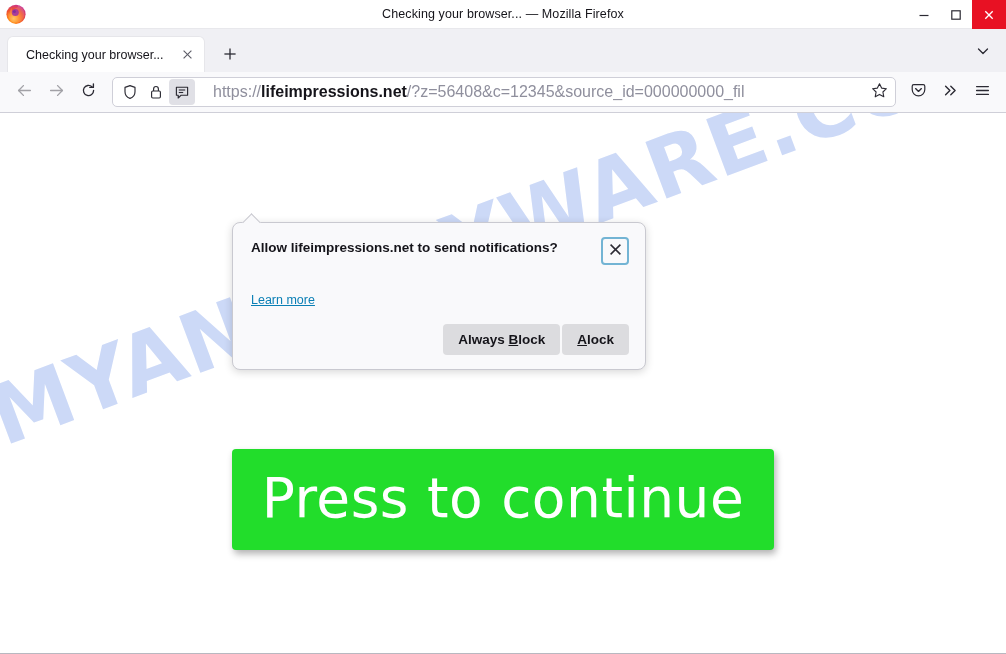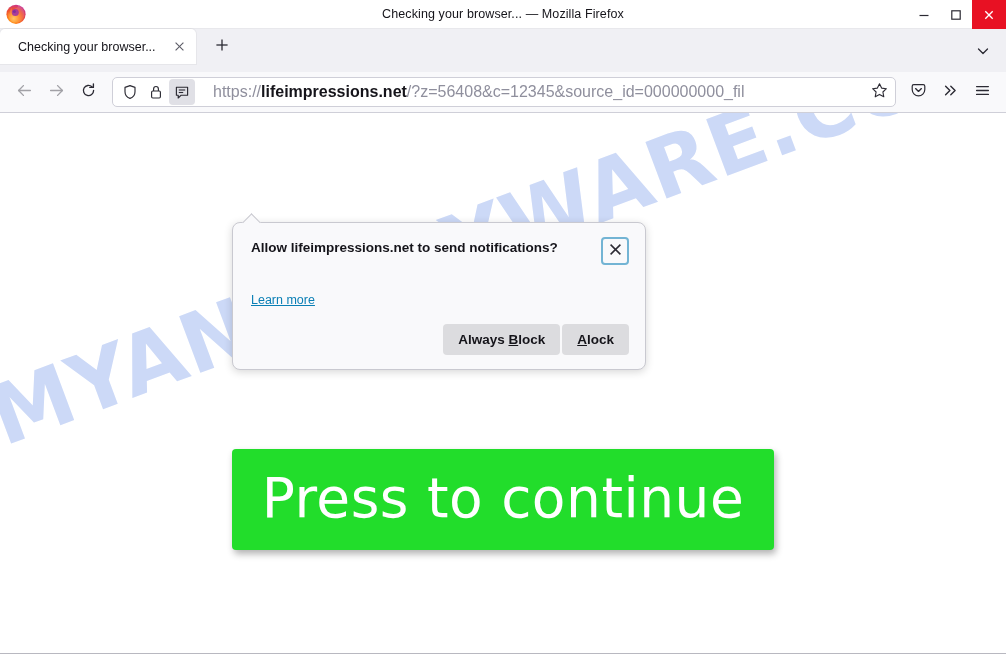--- a/index.html
+++ b/index.html
@@ -67,21 +67,22 @@
   .winbtn svg { display: block; }
   .winbtn.close { background: #e81123; width: 34px; }
 
   
   .tabstrip {
     position: relative;
     height: 43px;
     min-height: 43px;
     background: #f0f0f4;
     display: flex;
-    padding-left: 0;
+    align-items: flex-end;
+    padding-left: 8px;
   }
   .tab {
     position: relative;
     height: 35px;
     min-width: 196px;
     max-width: 210px;
     background: #ffffff;
     border-radius: 5px 5px 0 0;
     display: flex;
     align-items: center;

